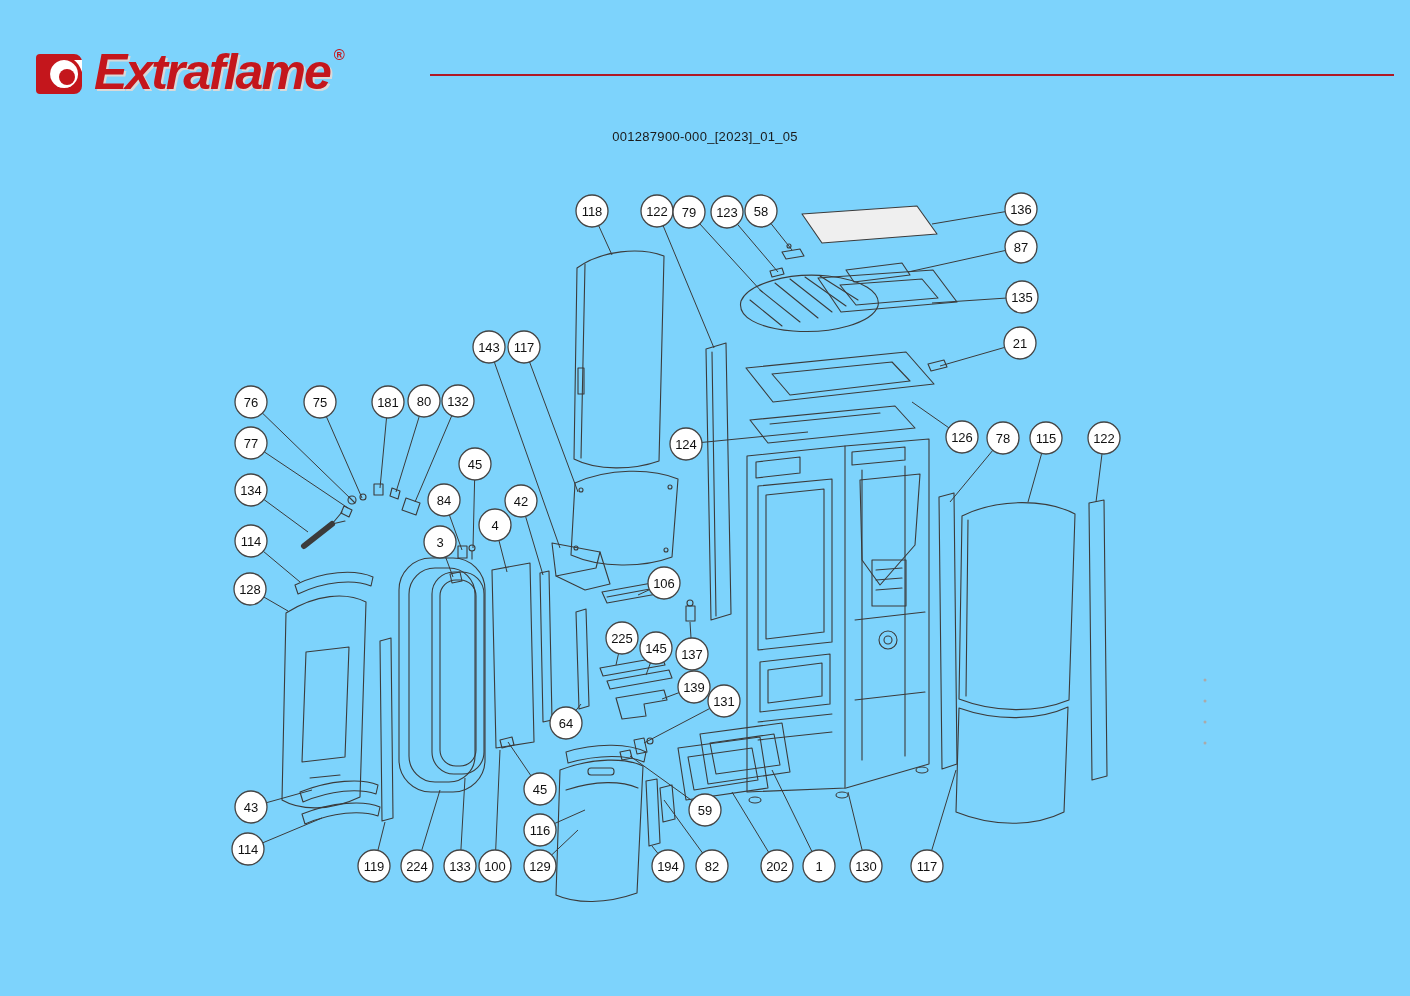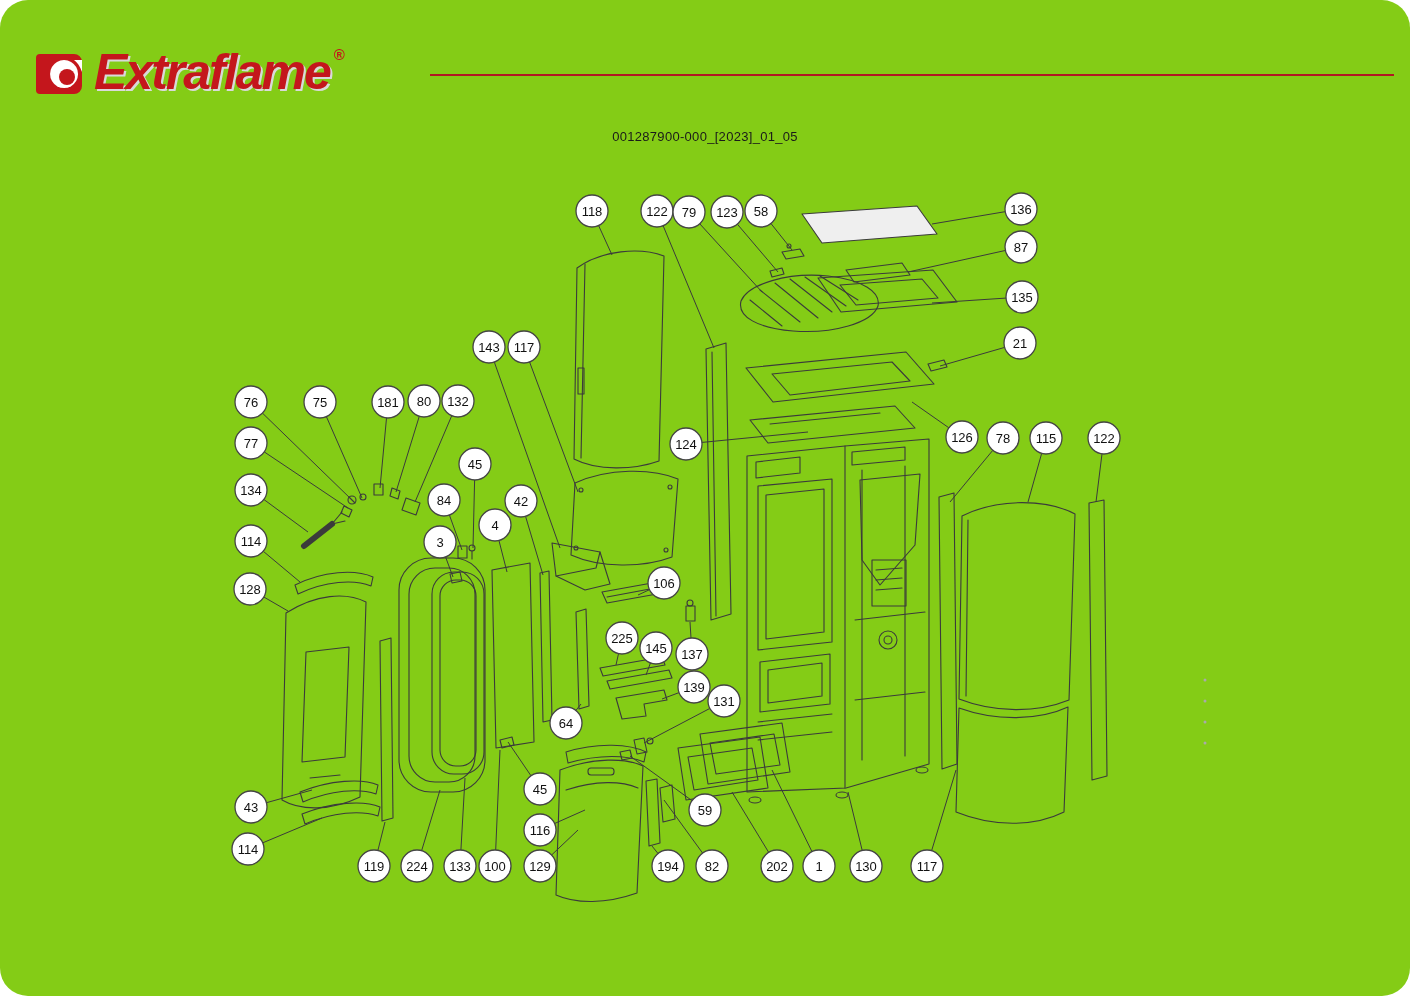--- a/index.html
+++ b/index.html
@@ -1,19 +1,18 @@
 <!DOCTYPE html>
 <html><head>
 <meta charset="utf-8">
 <style>
   html,body{margin:0;padding:0;background:#ffffff;}
   .page{
-    position:relative;width:1410px;height:996px;background:#84cc16;overflow:hidden;
+    position:relative;width:1410px;height:996px;background:#7dd3fc;overflow:hidden;
     font-family:"Liberation Sans",sans-serif;
-    border-radius:28px;
   }
   .logo{position:absolute;left:34px;top:44px;display:flex;align-items:flex-start;gap:4px;}
   .logo-icon{width:56px;height:56px;}
   .logo-text{
     font-size:50px;font-weight:bold;font-style:italic;color:#c4161c;line-height:56px;
     letter-spacing:-2px;text-shadow:2px 2px 0 #d9d9d9;
   }
   .logo-reg{font-size:15px;font-weight:bold;color:#c4161c;margin-top:2px;}
   .header-rule{position:absolute;left:430px;right:16px;top:74px;height:2px;background:#b01823;}
   .doc-code{

